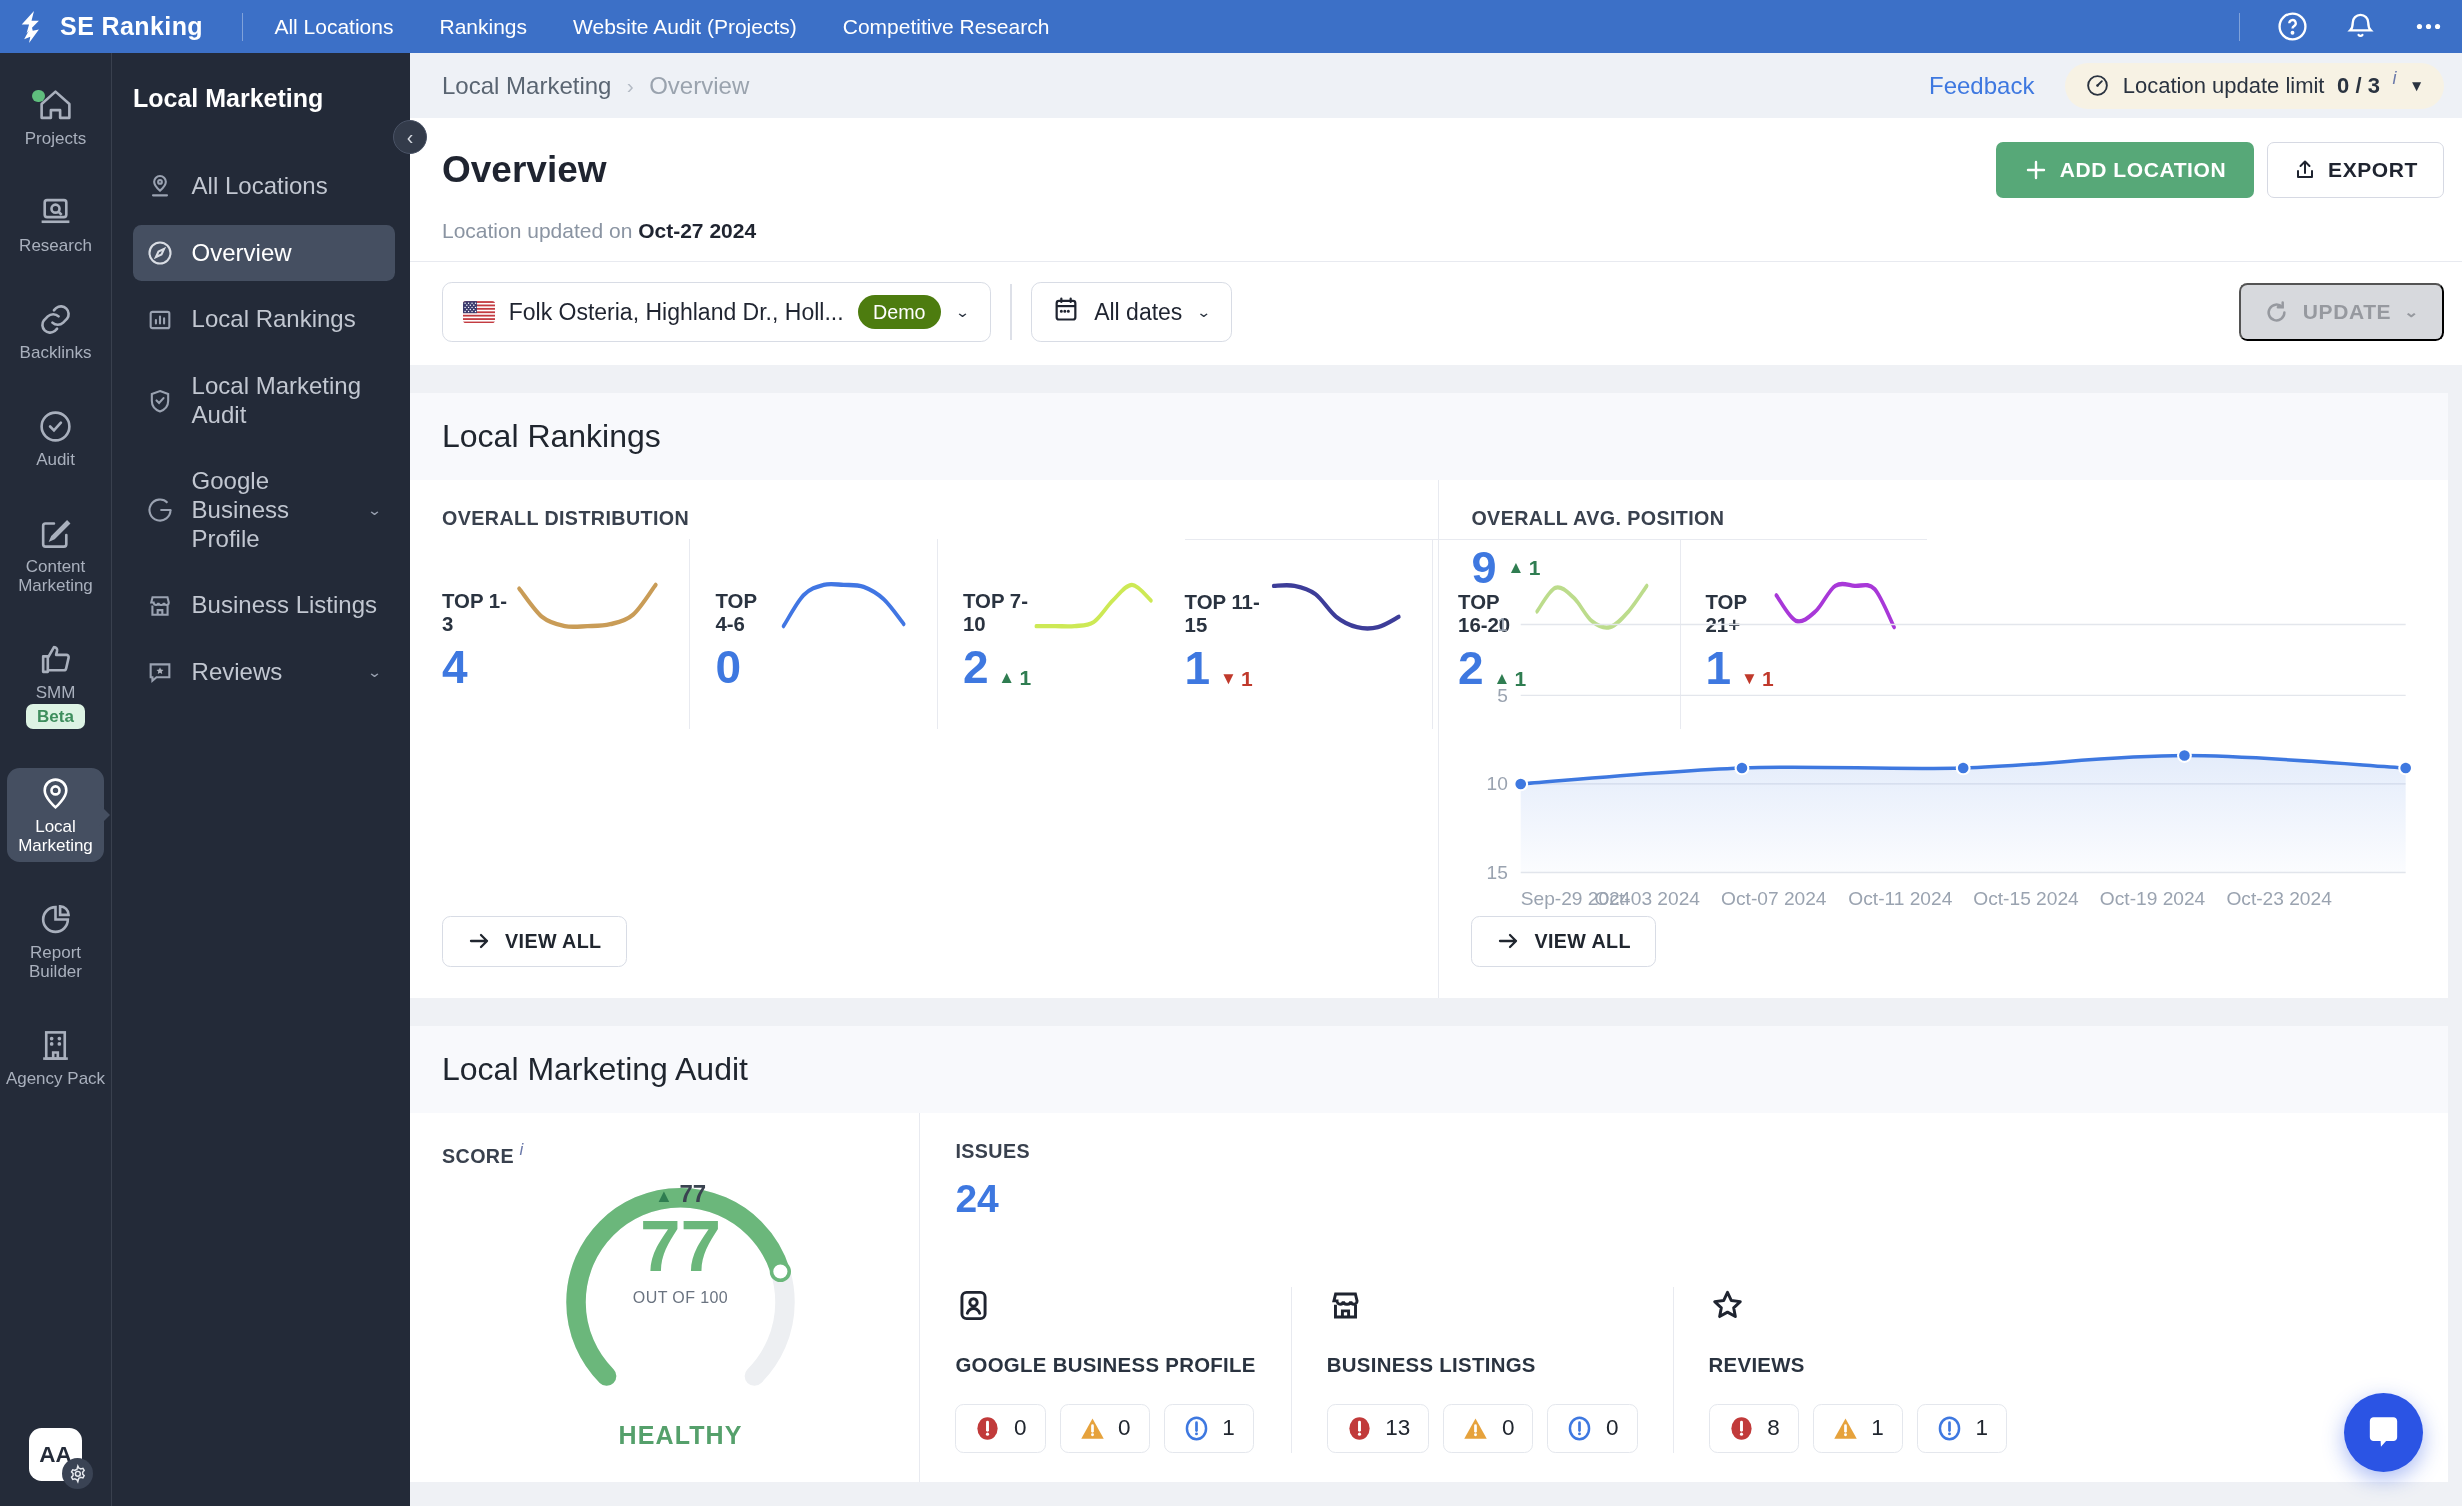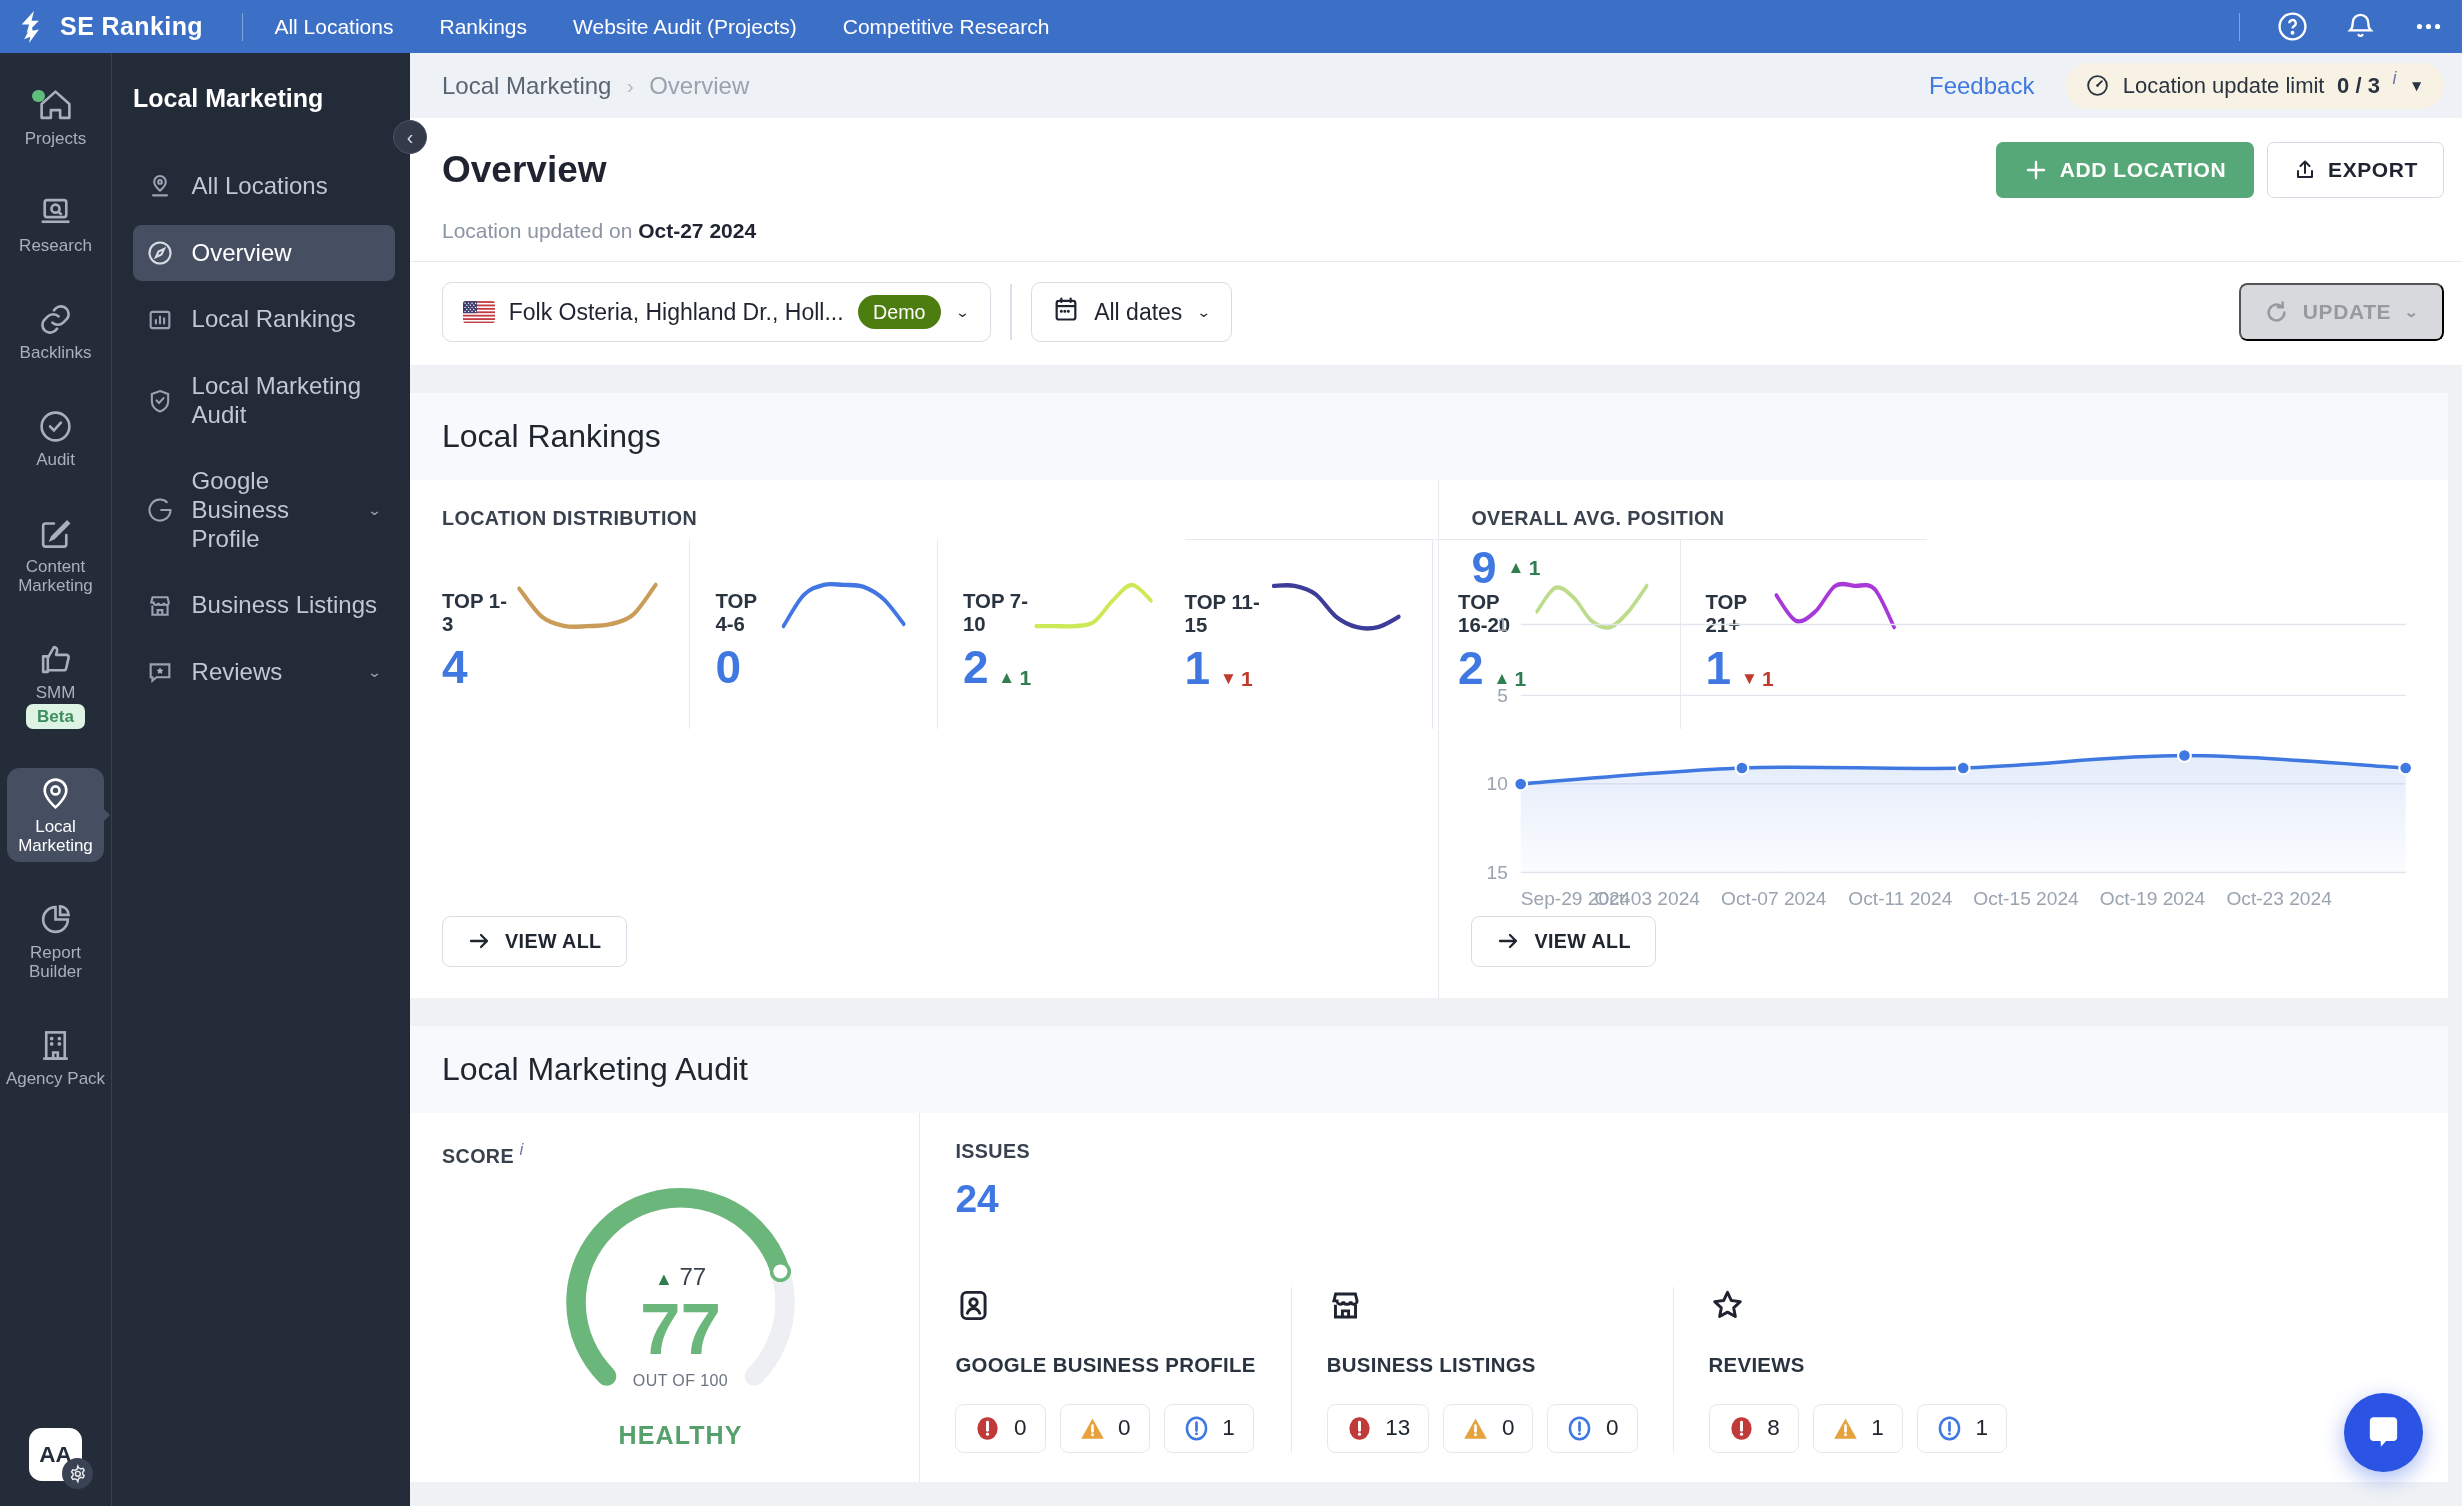--- a/index.html
+++ b/index.html
@@ -128,21 +128,21 @@
   .rank-right { flex:1; padding:27px 32px 31px 32px; display:flex; flex-direction:column; min-width:0;}
   .avg-value-row { display:flex; align-items:center; gap:11.2px; margin-top:12.6px; }
   .avg-value { font-size:45px; font-weight:700; color:#3E78E0; }
   #avg-chart { width:100%; height:309px; margin-top:12.6px; }
   .axis-text { font-size:27px; fill:#9AA3B0; }
 
   
   .audit-left { width:509px; flex-shrink:0; padding:27px 0 0 32px; }
   .gauge-wrap { width:267px; margin:12.6px auto 0 auto; text-align:center; position:relative;}
   .gauge-center { position:absolute; top:0; left:0; right:0; text-align:center; }
-  .gauge-delta { font-size:24px; font-weight:400; color:#3A4350; margin-top:83px;}
+  .gauge-delta { font-size:24px; font-weight:700; color:#3A4350; }
   .gauge-delta .tri { color:#2F7D51; font-size:18px; }
   .gauge-value { font-size:73px; font-weight:700; color:#6BB77B; line-height:1.05; }
   .gauge-outof { font-size:16px; color:#6A7380; letter-spacing:0.4px; margin-top:4.2px;}
   .gauge-status { font-size:25px; font-weight:700; letter-spacing:1.1px; color:#55A06B; margin-top:7px; }
   .audit-divider { width:1.4px; background:#E8EAF0; }
   .audit-right { flex:1; padding:27px 0 0 35px; display:flex; flex-direction:column; min-width:0;}
   .issues-value { font-size:39px; font-weight:700; color:#3E78E0; margin-top:14px; }
   .cat-row { display:flex; margin-top:66px; }
   .cat-col { padding-right:35px; }
   .cat-col + .cat-col { border-left:1.4px solid #E8EAF0; padding-left:35px; }
@@ -477,21 +477,21 @@
     </div>
 
     <div class="section-gap"></div>
 
     <section class="section-card">
       <div class="section-head">
         <h2 class="section-title">Local Rankings</h2>
       </div>
       <div class="section-body">
         <div class="rank-left">
-          <div class="panel-label">LOCATION DISTRIBUTION</div>
+          <div class="panel-label">OVERALL DISTRIBUTION</div>
           <div class="dist-grid">
             <div class="dist-row">
               <div class="dist-cell">
                 <div class="dist-top">
                   <span class="dist-label">TOP 1-3</span>
                   <svg class="sparkline" viewBox="0 0 120 40" preserveAspectRatio="none">
                       <path d="M5,7.727272727272727 C8.1,11.1 17.2,23.6 23.3,28.2 C29.4,32.7 35.6,33.9 41.7,35.0 C47.8,36.1 53.9,35.2 60.0,35.0 C66.1,34.8 72.2,35.0 78.3,33.6 C84.4,32.3 90.6,31.6 96.7,26.8 C102.8,22.0 111.9,8.6 115.0,5.0" fill="none" stroke="#C99C57" stroke-width="3.2" stroke-linecap="round"></path>
                     </svg>
                 </div>
                 <div class="dist-value-row">

